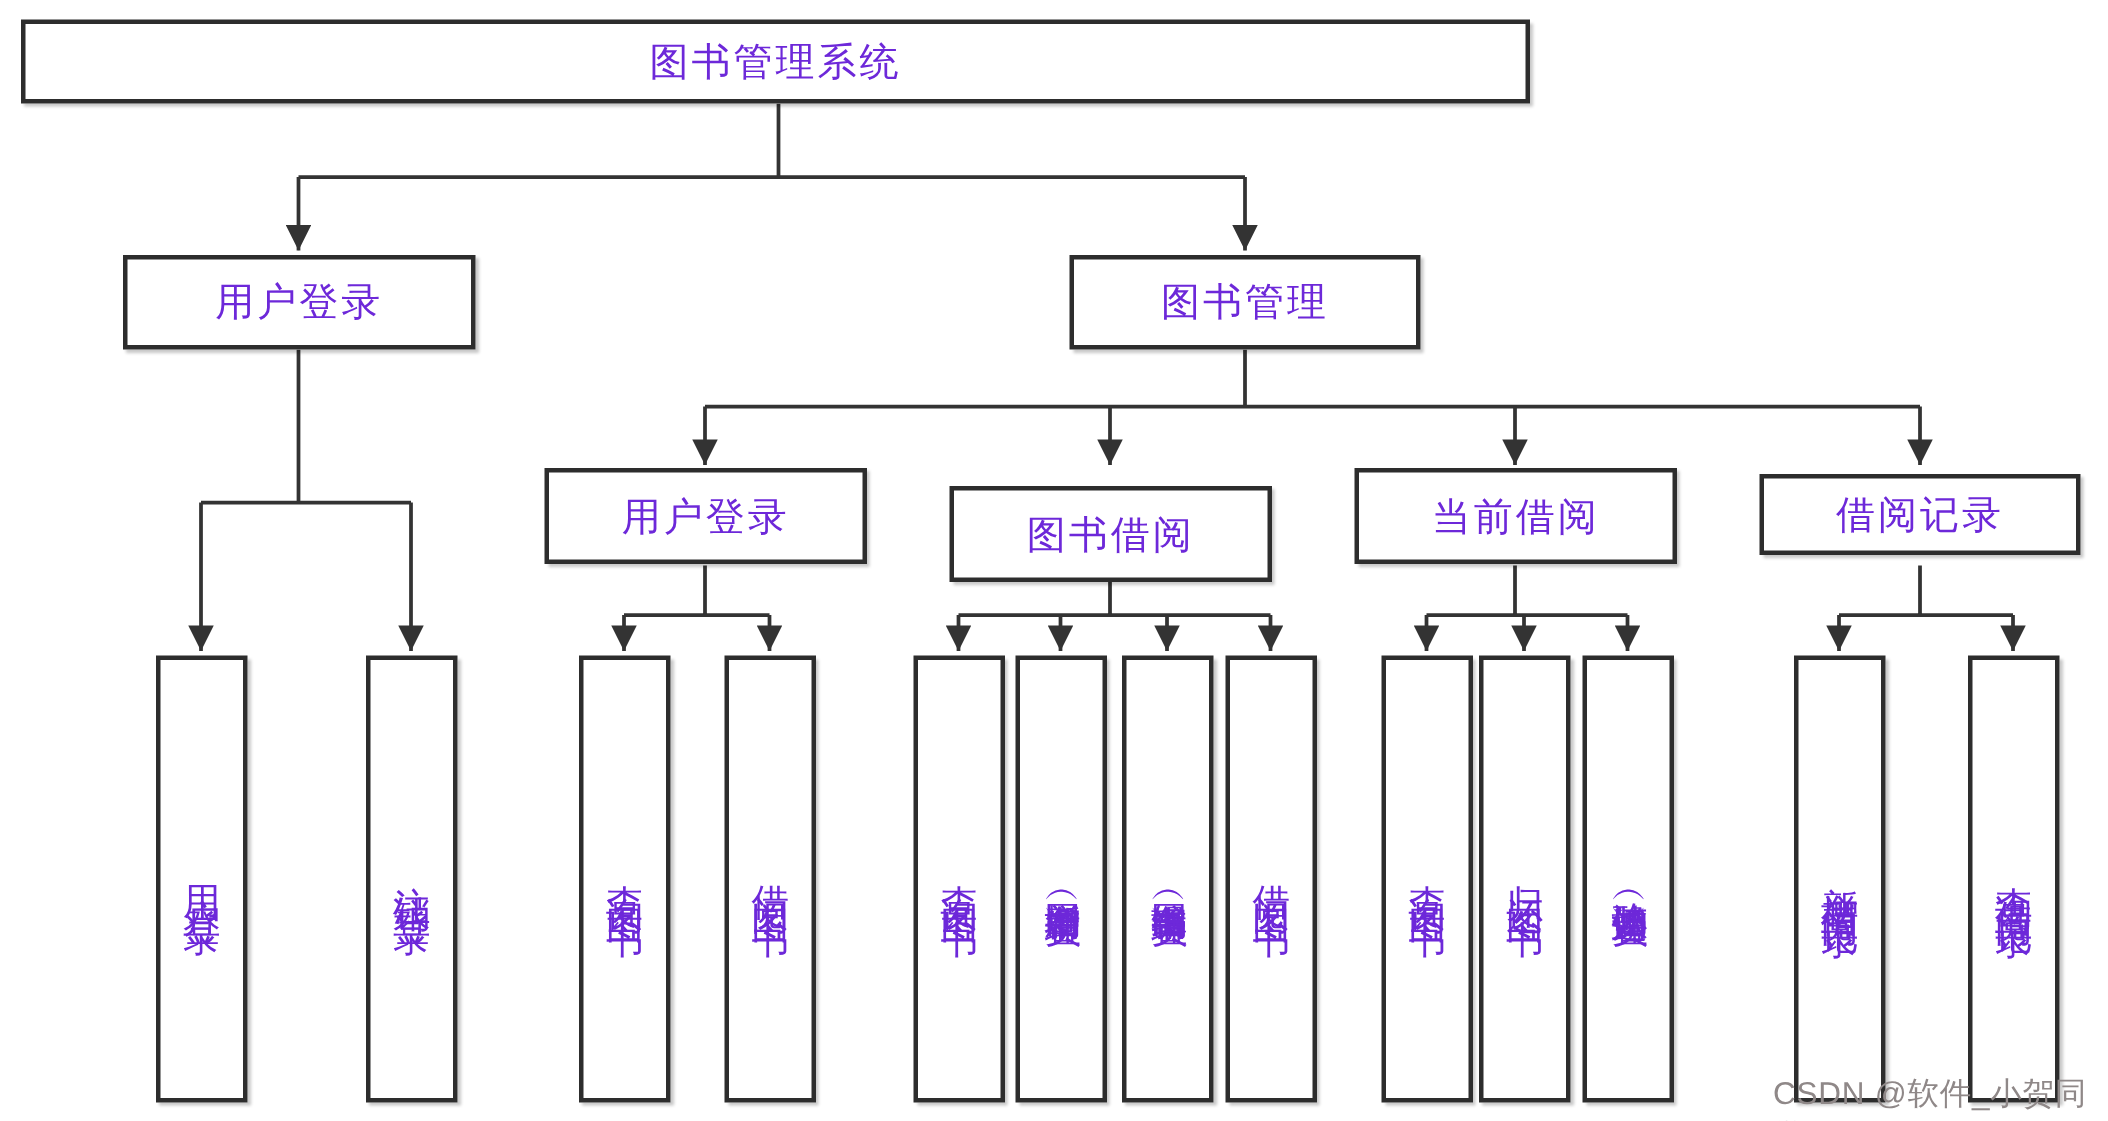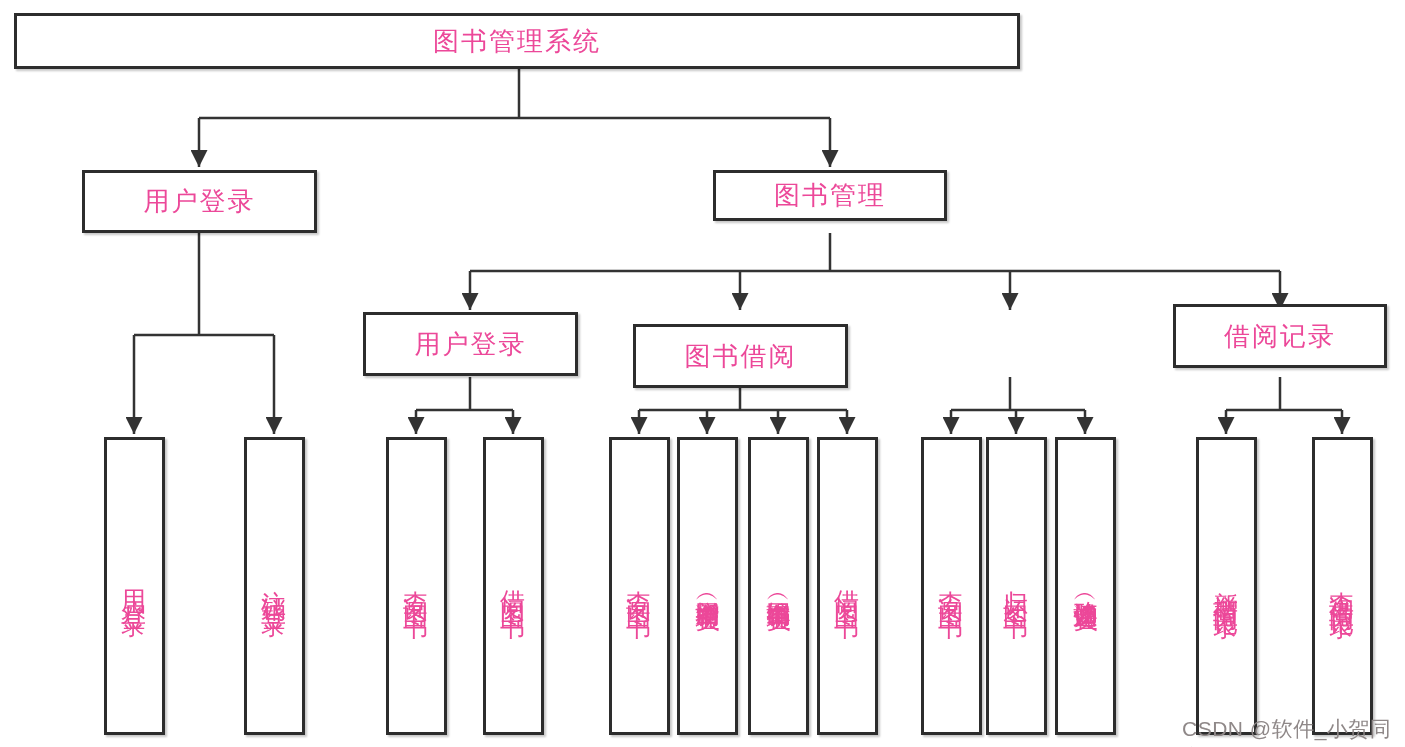--- a/index.html
+++ b/index.html
@@ -13,21 +13,21 @@
   #connectors{position:absolute;left:0;top:0;width:1405px;height:747px;}
   .box{
     position:absolute;
     box-sizing:border-box;
     background:#ffffff;
     border:3px solid #2d2d2d;
     box-shadow:2px 2px 2px rgba(0,0,0,0.22);
     display:flex;
     align-items:center;
     justify-content:center;
-    color:#ec4899;
+    color:#6d28d9;
     white-space:nowrap;
   }
   .h{font-size:26px;letter-spacing:2px;}
   .v{
     font-size:25px;
     writing-mode:vertical-rl;
     text-orientation:upright;
     letter-spacing:8px;
     white-space:normal;
   }
@@ -81,25 +81,26 @@
       <line x1="1016" y1="410" x2="1016" y2="434" marker-end="url(#arw)"></line>
       <line x1="1085" y1="410" x2="1085" y2="434" marker-end="url(#arw)"></line>
       <line x1="1226" y1="410" x2="1226" y2="434" marker-end="url(#arw)"></line>
       <line x1="1342" y1="410" x2="1342" y2="434" marker-end="url(#arw)"></line>
     </g>
   </svg>
 
   <div class="box h" style="left:14px;top:13px;width:1006px;height:56px">图书管理系统</div>
 
   <div class="box h" style="left:82px;top:170px;width:235px;height:63px">用户登录</div>
-  <div class="box h" style="left:713px;top:170px;width:234px;height:51px">图书管理</div>
+  <div class="box h" style="left:713px;top:170px;width:234px;height:63px">图书管理</div>
 
   <div class="box h" style="left:363px;top:312px;width:215px;height:64px">用户登录</div>
   <div class="box h" style="left:633px;top:324px;width:215px;height:64px">图书借阅</div>
-  <div class="box h" style="left:1173px;top:304px;width:214px;height:64px">借阅记录</div>
+  <div class="box h" style="left:903px;top:312px;width:215px;height:64px">当前借阅</div>
+  <div class="box h" style="left:1173px;top:316px;width:214px;height:54px">借阅记录</div>
 
   <div class="box v" style="left:104px;top:437px;width:61px;height:298px">用户登录</div>
   <div class="box v" style="left:244px;top:437px;width:61px;height:298px">注销登录</div>
 
   <div class="box v" style="left:386px;top:437px;width:61px;height:298px">查询图书</div>
   <div class="box v" style="left:483px;top:437px;width:61px;height:298px">借阅图书</div>
 
   <div class="box v" style="left:609px;top:437px;width:61px;height:298px">查询图书</div>
   <div class="box v long" style="left:677px;top:437px;width:61px;height:298px">新增图书（管理员）</div>
   <div class="box v long" style="left:748px;top:437px;width:61px;height:298px">编辑图书（管理员）</div>

